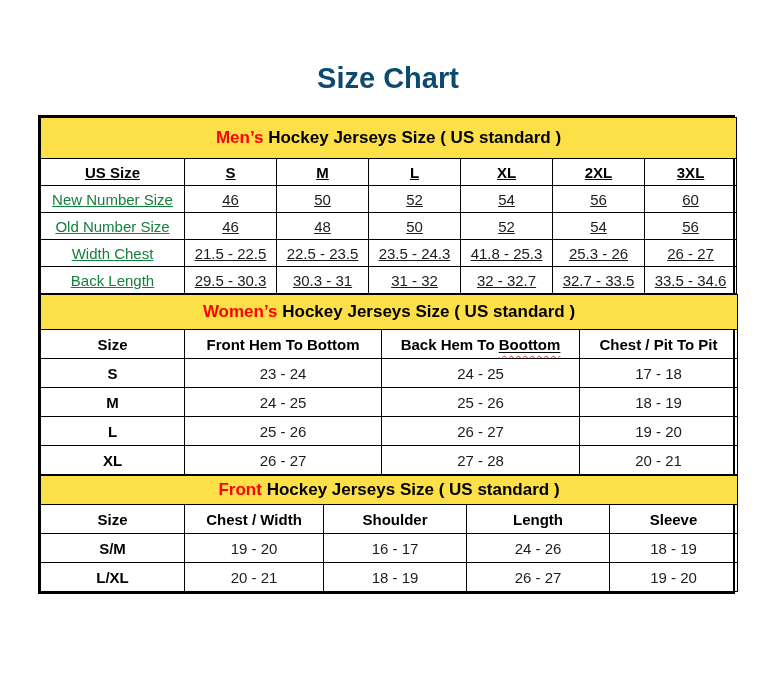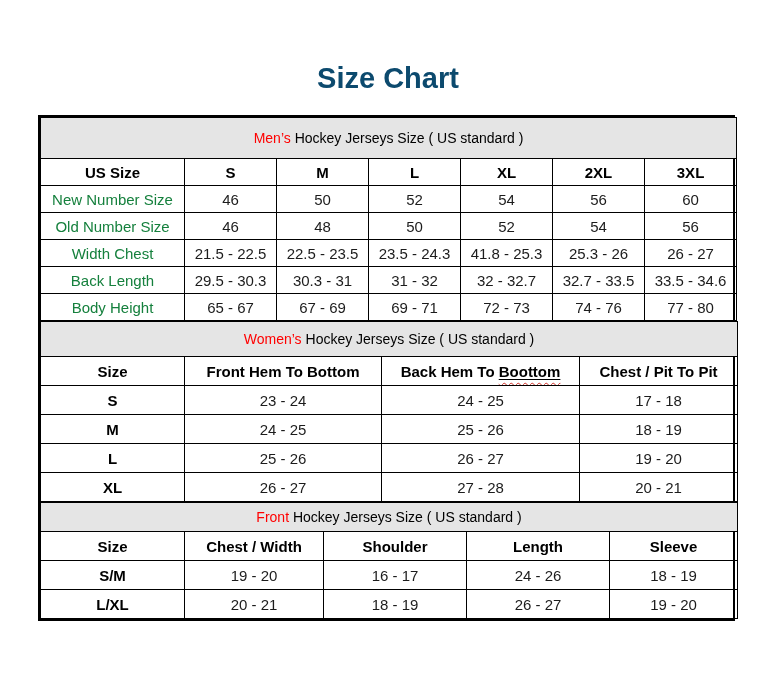--- a/index.html
+++ b/index.html
@@ -29,33 +29,33 @@
   td,th{
     border:1px solid #000;
     text-align:center;
     vertical-align:middle;
     font-size:15px;
     padding:0 2px;
     overflow:hidden;
     white-space:nowrap;
   }
   .banner-cell{
-    background:#e5e5e5;
-    font-weight:normal;
-    font-size:14px;
+    background:#fde047;
+    font-weight:bold;
+    font-size:17px;
     color:#000;
   }
   .hl{ color:#ff0000; }
   th{ font-weight:bold; color:#000; }
   td.data{ font-weight:normal; color:#1c1c1c;margin-left:8px; }
   td.rlabel{ color:#15803d; }
   .bold-label{ font-weight:bold; color:#000; }
   
   .sec-mens  .banner-cell{ height:40px; }
-  .sec-mens  th, .sec-mens td.data, .sec-mens td.rlabel{ height:26px; }
+  .sec-mens  th, .sec-mens td.data, .sec-mens td.rlabel{ height:26px;text-decoration:underline; }
   .sec-womens .banner-cell{ height:34px; }
   .sec-womens th, .sec-womens td{ height:28px;text-align:center; }
   .sec-youth .banner-cell{ height:28px; }
   .sec-youth th, .sec-youth td{ height:28px; }
   
   .u-wrap{
     text-decoration-line:underline;
     text-decoration-color:#000;
     text-decoration-thickness:1px;
     text-underline-offset:2px;
@@ -126,29 +126,20 @@
       <td class="data">26 - 27</td>
     </tr>
     <tr>
       <td class="rlabel">Back Length</td>
       <td class="data">29.5 - 30.3</td>
       <td class="data">30.3 - 31</td>
       <td class="data">31 - 32</td>
       <td class="data">32 - 32.7</td>
       <td class="data">32.7 - 33.5</td>
       <td class="data">33.5 - 34.6</td>
-    </tr>
-    <tr>
-      <td class="rlabel">Body Height</td>
-      <td class="data">65 - 67</td>
-      <td class="data">67 - 69</td>
-      <td class="data">69 - 71</td>
-      <td class="data">72 - 73</td>
-      <td class="data">74 - 76</td>
-      <td class="data">77 - 80</td>
     </tr>
   </tbody>
     </table>
 
   <table class="sec-womens">
     <colgroup>
       <col style="width:144px">
         <col style="width:197px">
         <col style="width:198px">
         <col style="width:158px">

